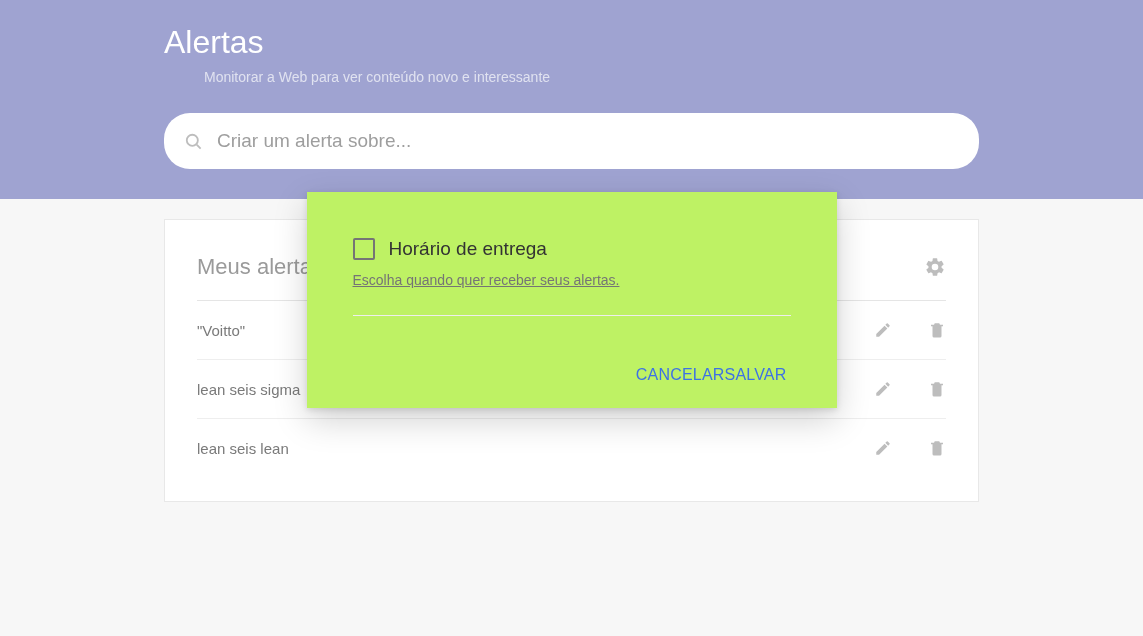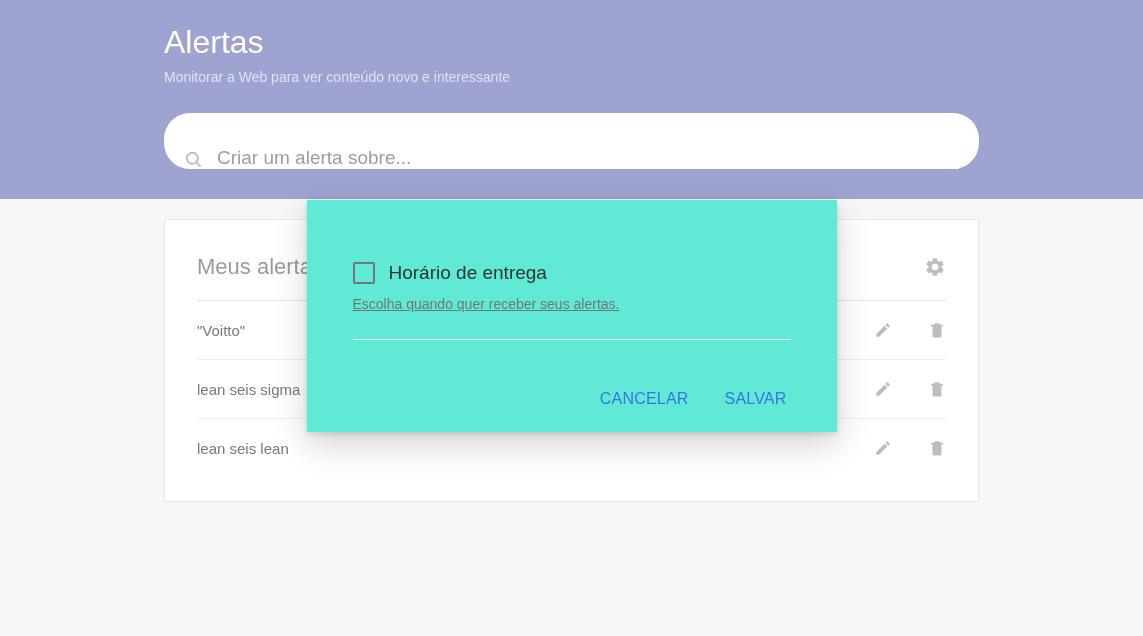--- a/index.html
+++ b/index.html
@@ -22,25 +22,26 @@
     .title {
       color: #fff;
       font-size: 32px;
       font-weight: 400;
       margin-bottom: 8px;
     }
     .subtitle {
       color: #e0e2f0;
       font-size: 14px;
       margin-bottom: 28px;
+      margin-left: 40px;
     }
     .search-box {
       background: #fff;
       display: flex;
-      align-items: flex-end;
+      align-items: center;
       height: 56px;
       padding: 0 20px;
       border-radius: 26px;
     }
     .search-icon {
       color: #bdbdbd;
       margin-right: 14px;
       display: flex;
       align-items: center;
     }
@@ -80,24 +81,24 @@
     }
     .row:last-child { border-bottom: none; }
     .row-actions { display: flex; gap: 36px; color: #bdbdbd; }
     .icon-btn { cursor: pointer; display: flex; }
 
     .modal {
       position: absolute;
       width: 530px;
       left: 50%;
       transform: translateX(-50%);
-      top: 200px;
-      background: #5eead4;
+      top: 192px;
+      background: #bef264;
       box-shadow: 0 12px 32px rgba(0,0,0,0.18), 0 2px 6px rgba(0,0,0,0.12);
-      padding: 62px 46px 24px;
+      padding: 46px 46px 24px;
     }
     .option {
       padding-bottom: 24px;
     }
     .divider {
       border-top: 1px solid #eee;
     }
     .opt-row {
       display: flex;
       align-items: center;
@@ -111,21 +112,20 @@
       border-radius: 2px;
       cursor: pointer;
       flex-shrink: 0;
     }
     .opt-label { font-size: 19px; color: #333; }
     .opt-desc { font-size: 14px; color: #757575; line-height: 1.5; text-decoration: underline; }
 
     .actions {
       display: flex;
       justify-content: flex-end;
-      gap: 36px;
       margin-top: 26px;
       padding-right: 4px;
     }
     .flat-btn {
       background: none;
       border: none;
       font-size: 16px;
       font-weight: 500;
       color: #3d72e4;
       cursor: pointer;

